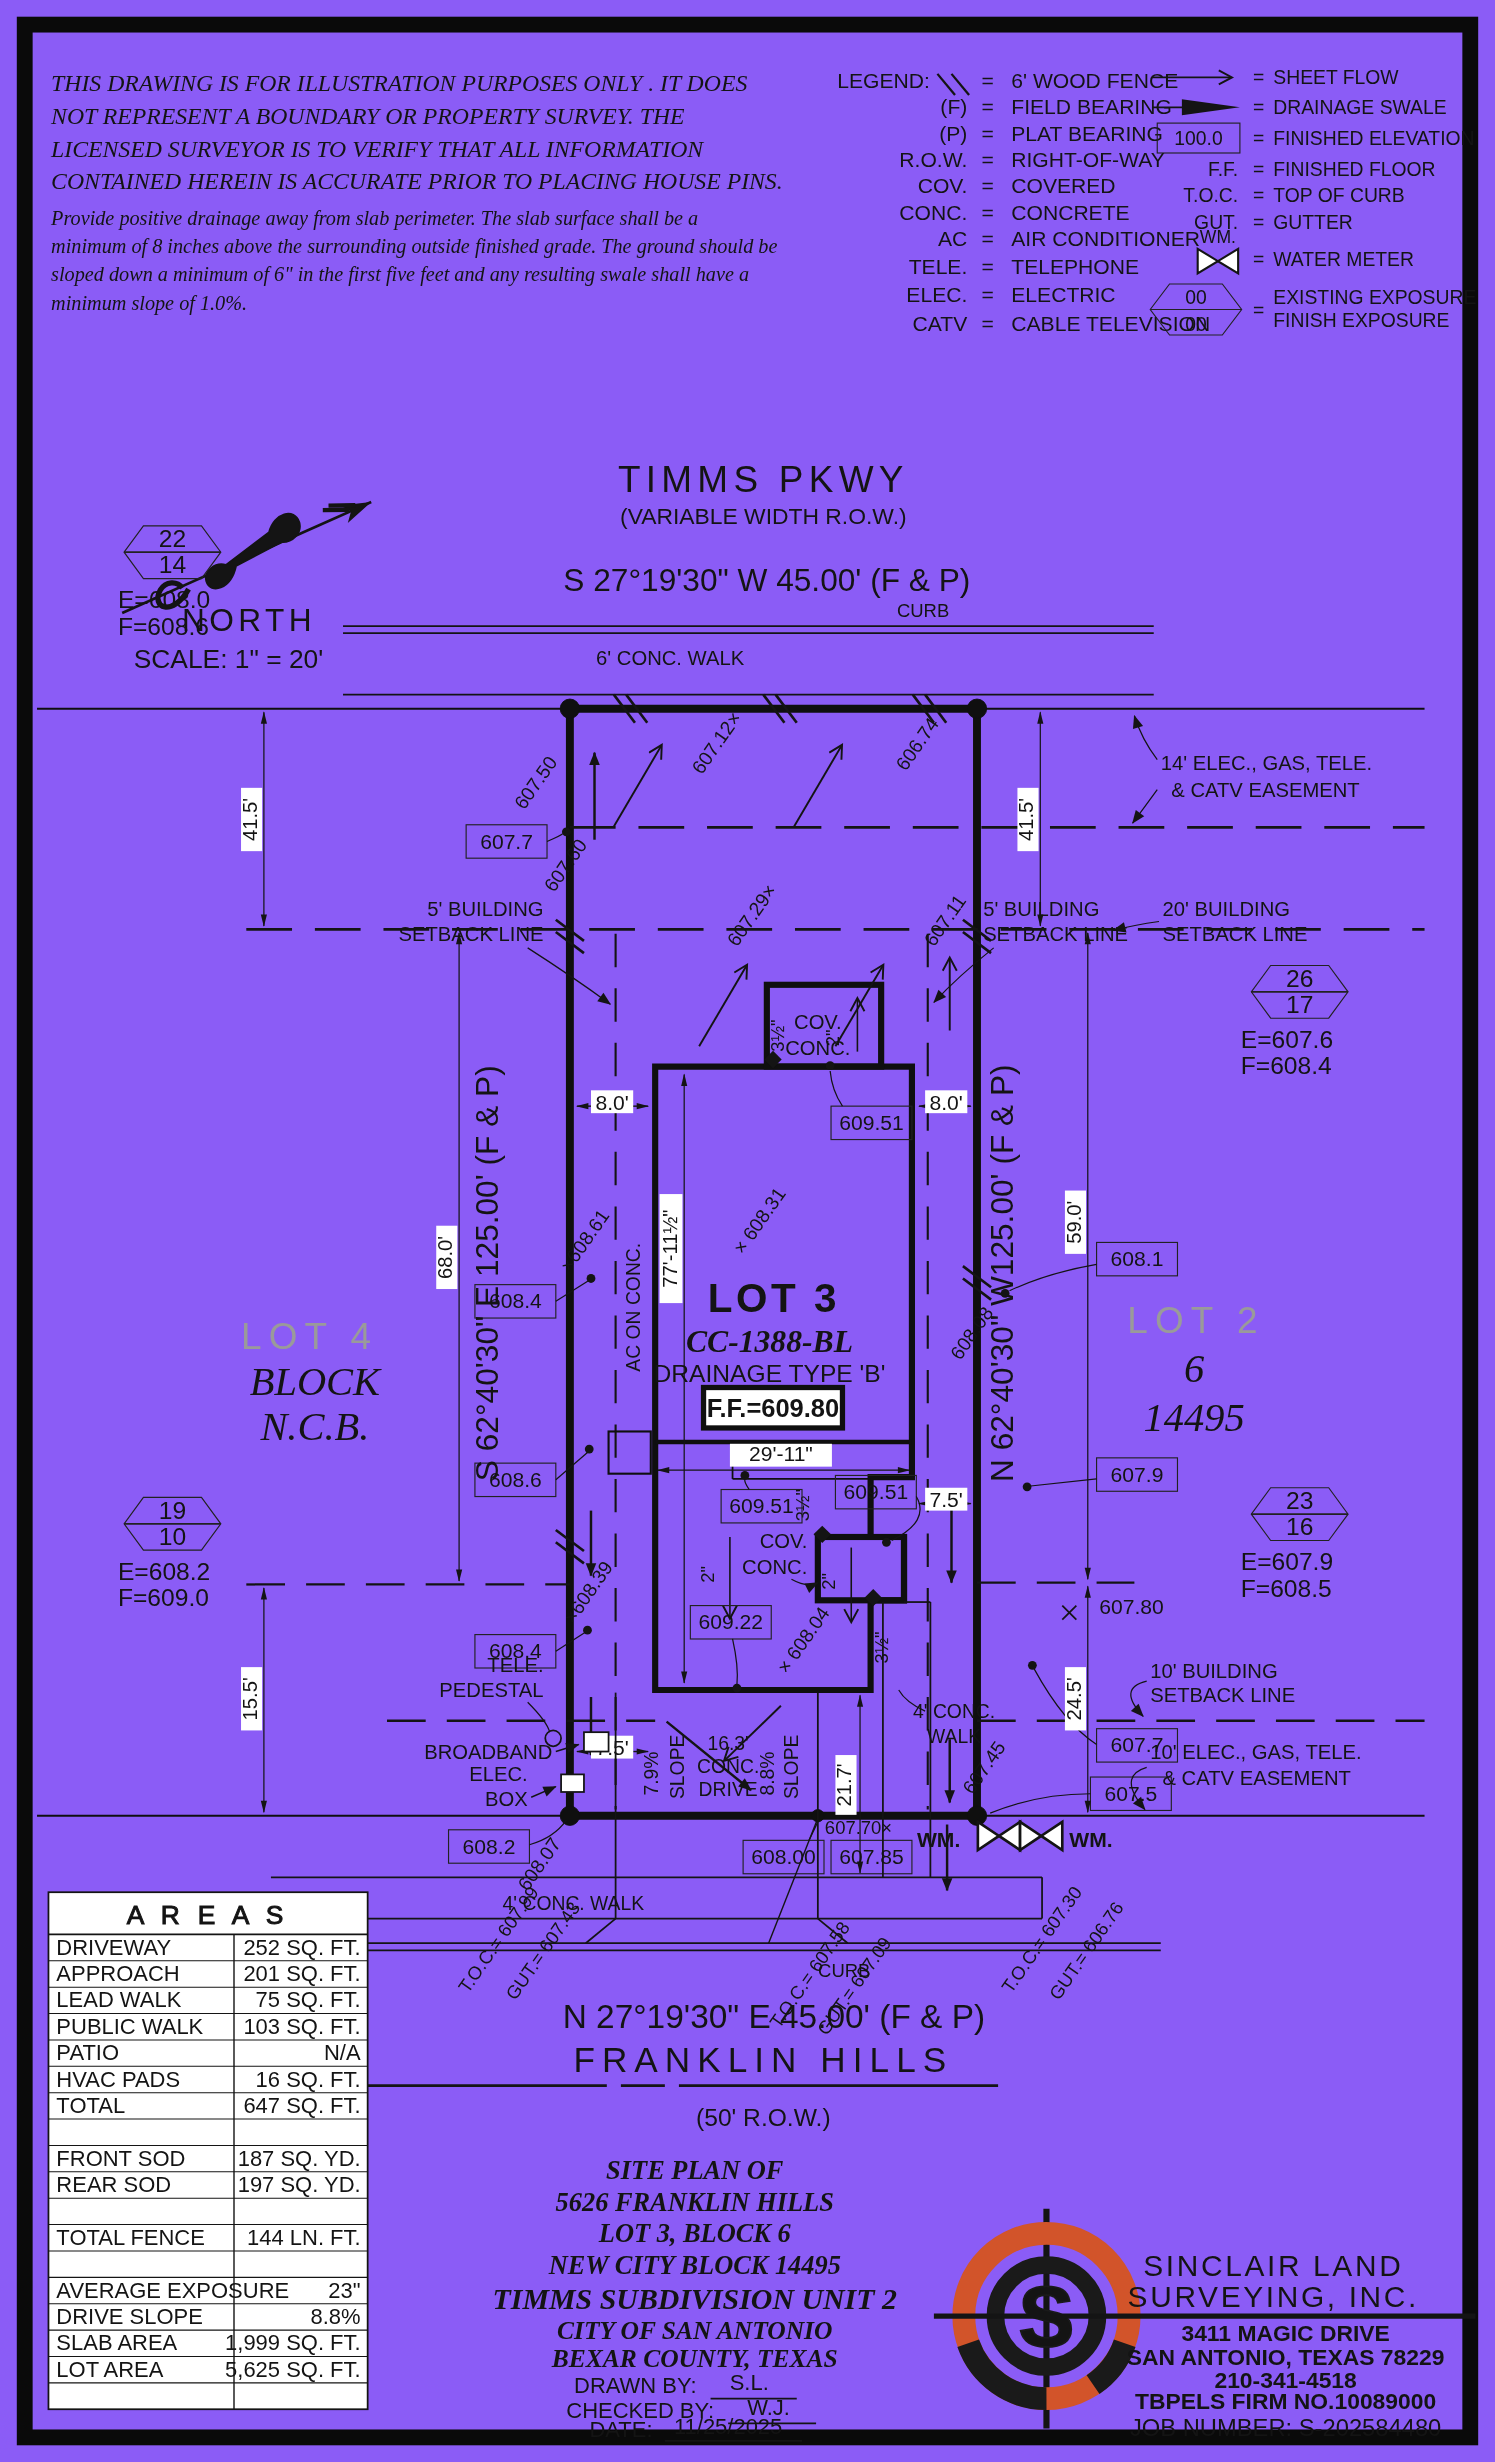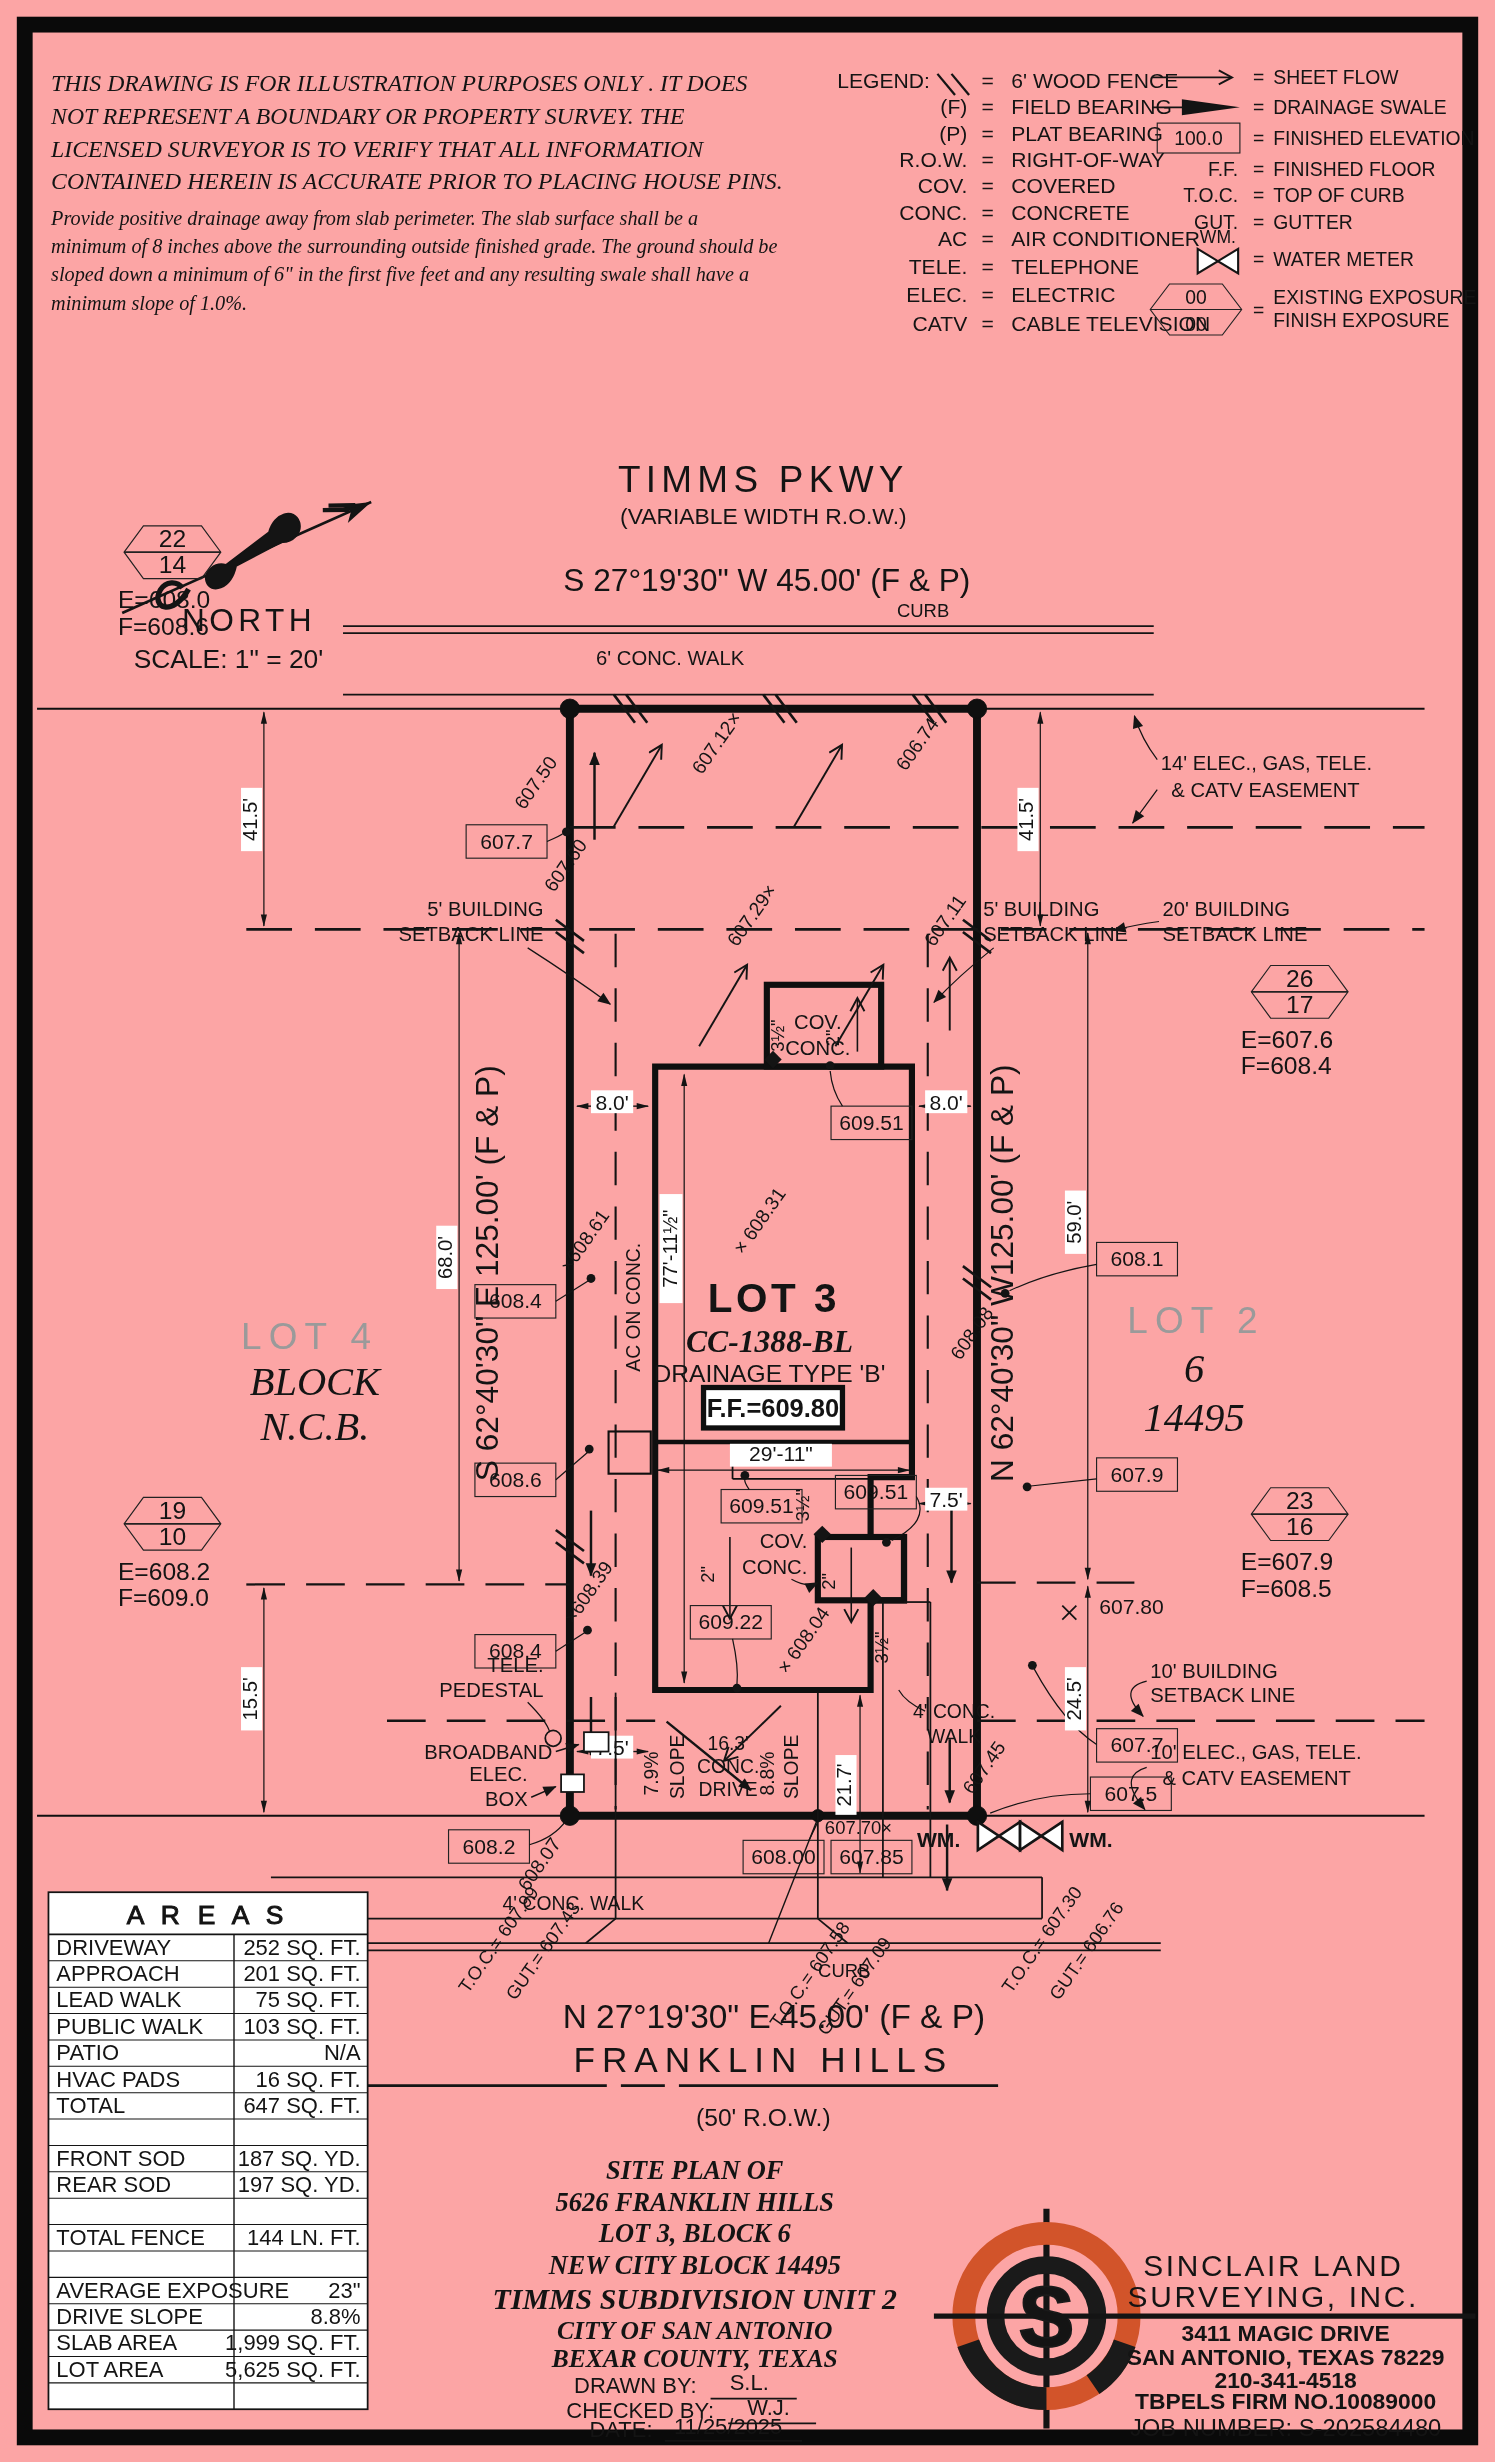--- a/index.html
+++ b/index.html
@@ -1,16 +1,16 @@
 <!DOCTYPE html>
 <html style="font-size:14px"><head>
 <meta charset="utf-8">
 <style>
   html,body{margin:0;padding:0;background:#ffffff;}
-  .page{position:relative;width:1495px;height:2462px;background:#fca5a5;overflow:hidden;}
+  .page{position:relative;width:1495px;height:2462px;background:#8b5cf6;overflow:hidden;}
   svg{display:block;}
   svg text{font-family:"Liberation Sans", sans-serif;fill:#141414;}
   .ser{font-family:"Liberation Serif", serif;font-style:italic;}
   .bold{font-weight:bold;}
   .ctr{text-anchor:middle;}
   .end{text-anchor:end;}
   .gray{fill:#9a9a9a;}
   .ol{fill:none;stroke:#222;stroke-width:1.3;}
 </style>
 </head>

